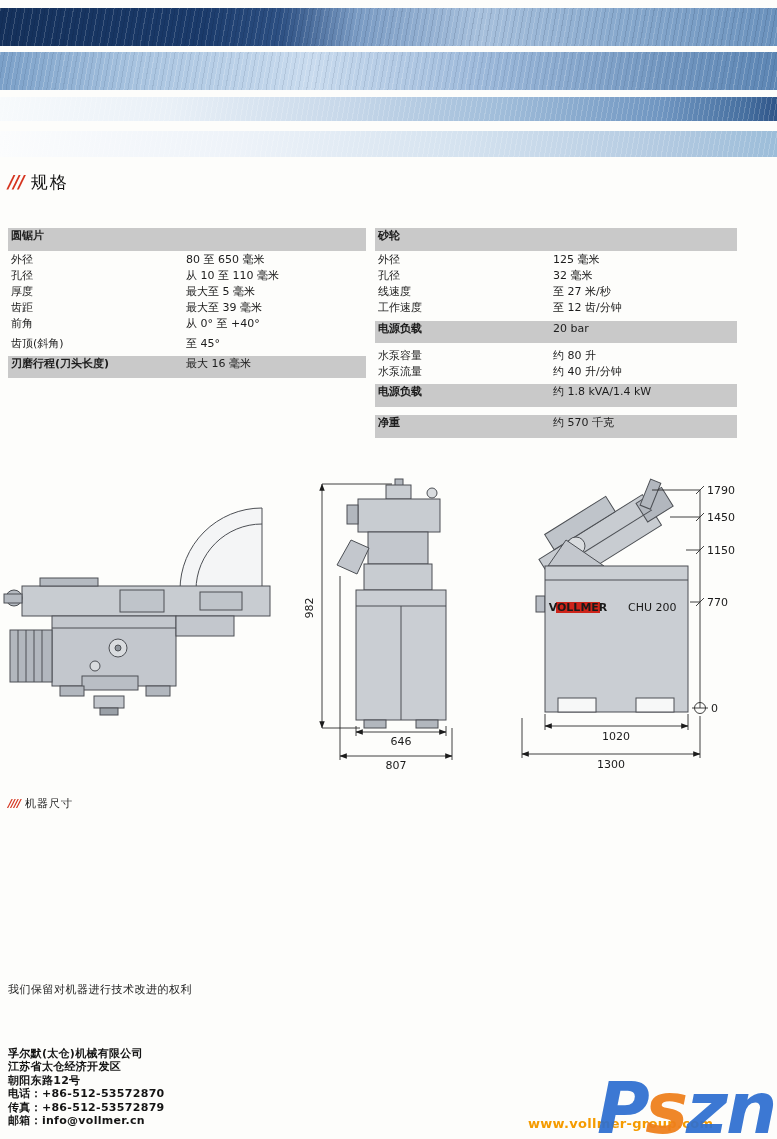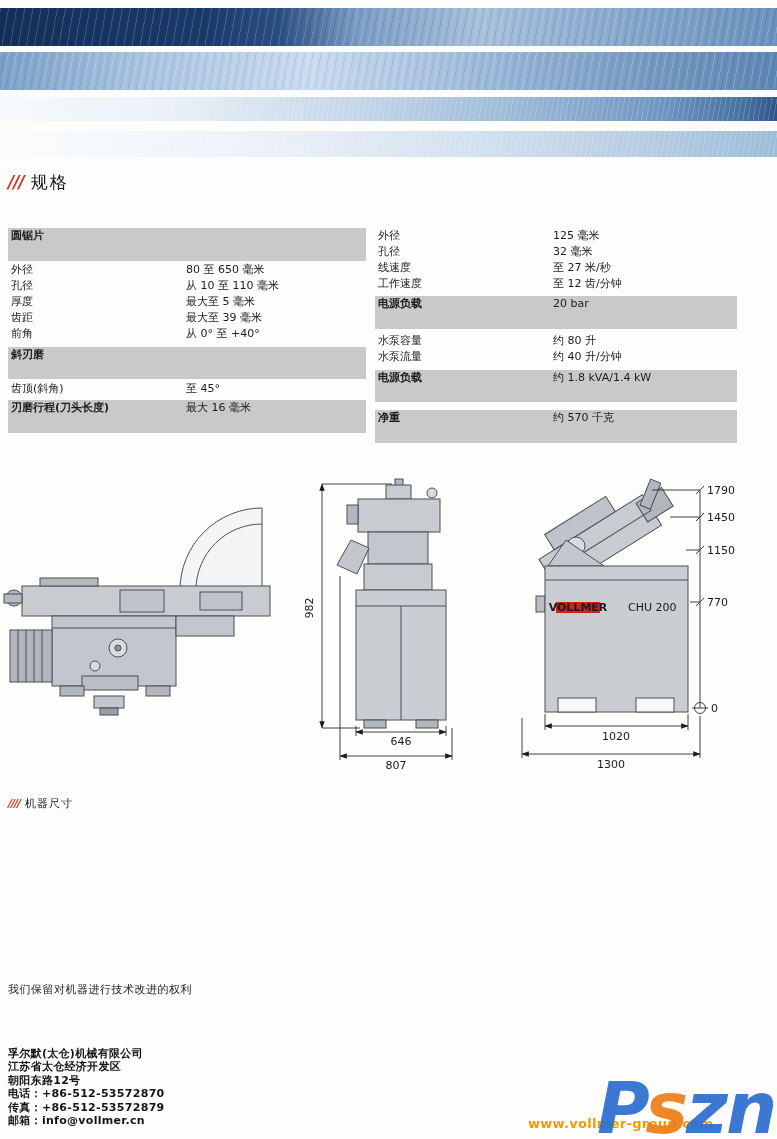--- a/index.html
+++ b/index.html
@@ -32,21 +32,21 @@
 
   
   .section-title { position:absolute; top:171px; left:8px; font-size:17px; font-weight:normal; color:#141414; display:flex; align-items:baseline; }
   .slashes { color:#d5341f; font-style:italic; font-weight:bold; letter-spacing:-1px; margin-right:7px; }
   .title-text { letter-spacing:2px; }
 
   
   .spec-col { position:absolute; top:228px; font-size:11px; color:#1c1c1c; line-height:1.15; }
   .col-left  { left:8px;  width:358px; }
   .col-right { left:375px; width:362px; }
-  .spec-bar { background:#c9c9c9; display:flex; align-items:center; padding:2px 0 18px 3px; margin-bottom:2px; }
+  .spec-bar { background:#c9c9c9; display:flex; align-items:center; padding:2px 0 8px 3px; margin-bottom:2px; }
   .spec-bar .lbl { font-weight:bold; }
   .spec-bar.hasval .lbl { width:175px; flex:none; }
   .spec-row { display:flex; align-items:center; padding:1.7px 0 1.7px 3px; }
   .spec-row .lbl { width:175px; flex:none; }
   .gap4 { height:4px; } .gap3 { height:3px; } .gap6 { height:6px; }
 
   
   .drawings { position:absolute; top:478px; left:0; }
   svg text { fill:#1a1a1a; font-size:11px; font-family:"DejaVu Sans","Liberation Sans",sans-serif; stroke:none; }
 
@@ -98,35 +98,35 @@
     </div>
     <div class="spec-row">
       <span class="lbl">齿距</span>
       <span class="val">最大至 39 毫米</span>
     </div>
     <div class="spec-row">
       <span class="lbl">前角</span>
       <span class="val">从 0° 至 +40°</span>
     </div>
     <div class="gap4"></div>
-    <div class="spec-bar">
-      <span class="lbl">斜刃磨</span>
-    </div>
     <div class="spec-row">
       <span class="lbl">齿顶(斜角)</span>
       <span class="val">至 45°</span>
     </div>
     <div class="gap3"></div>
     <div class="spec-bar hasval">
       <span class="lbl">刃磨行程(刀头长度)</span>
       <span class="val">最大 16 毫米</span>
     </div>
   </div>
 
   <div class="spec-col col-right">
+    <div class="spec-bar">
+      <span class="lbl">砂轮</span>
+    </div>
     <div class="spec-row">
       <span class="lbl">外径</span>
       <span class="val">125 毫米</span>
     </div>
     <div class="spec-row">
       <span class="lbl">孔径</span>
       <span class="val">32 毫米</span>
     </div>
     <div class="spec-row">
       <span class="lbl">线速度</span>

